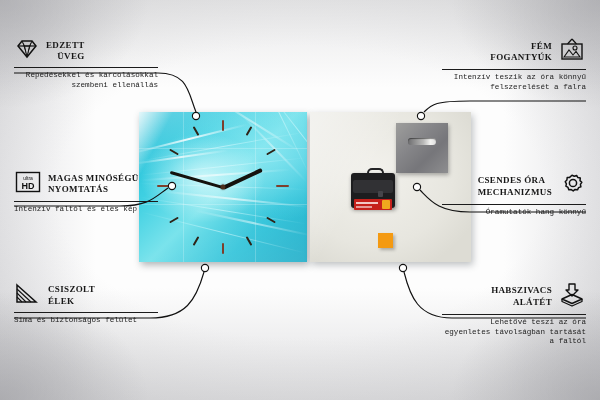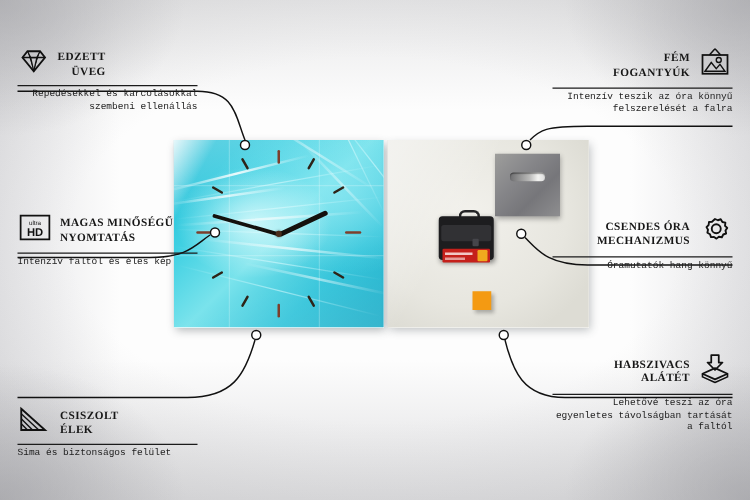--- a/index.html
+++ b/index.html
@@ -224,21 +224,21 @@
       </span>
       <span>
         <div class="co-title">MAGAS MINŐSÉGŰ</div>
         <div class="co-title">NYOMTATÁS</div>
       </span>
     </div>
     <div class="co-rule"></div>
     <div class="co-desc">Intenzív faltól és éles kép</div>
   </div>
 
-  <div class="callout" style="left:14px;top:282px;width:144px;margin-top:42px;">
+  <div class="callout" style="left:14px;top:282px;width:144px;">
     <div class="co-head">
       <span class="ico">
         <svg width="28" height="23" viewBox="0 0 28 23">
           <path d="M3 3 L22 20 L3 20 Z" fill="none" stroke="#111" stroke-width="1.5"></path>
           <path d="M3 7 L17 20" stroke="#111" stroke-width="1.1"></path>
           <path d="M3 11 L12 20" stroke="#111" stroke-width="1.1"></path>
           <path d="M3 15 L8 20" stroke="#111" stroke-width="1.1"></path>
         </svg>
       </span>
       <span>
@@ -264,21 +264,21 @@
           <circle cx="17" cy="10" r="2" fill="none" stroke="#111" stroke-width="1.1"></circle>
         </svg>
       </span>
     </div>
     <div class="co-rule"></div>
     <div class="co-desc right">Intenzív teszik az óra könnyű felszerelését a falra</div>
   </div>
 
   <div class="callout" style="left:442px;top:172px;width:144px;">
     <div class="co-head right">
-      <span style="text-align:right;">
+      <span style="text-align:left;">
         <div class="co-title">CSENDES ÓRA</div>
         <div class="co-title">MECHANIZMUS</div>
       </span>
       <span class="ico">
         <svg width="28" height="25" viewBox="0 0 28 25">
           <path d="M14 3.2 L16.3 4.2 L18.6 3.4 L19.9 5.6 L22.3 6.1 L22 8.6 L23.8 10.3 L22.4 12.4 L22.9 14.8 L20.6 15.6 L19.5 17.8 L17.1 17.4 L15.2 18.9 L13.2 17.6 L10.8 17.7 L10 15.4 L7.9 14.2 L8.4 11.8 L7.2 9.7 L8.9 8 L9.2 5.6 L11.6 5.4 Z" fill="none" stroke="#111" stroke-width="1.5" stroke-linejoin="round"></path>
           <circle cx="15" cy="11" r="3.6" fill="none" stroke="#111" stroke-width="1.5"></circle>
         </svg>
       </span>
     </div>

